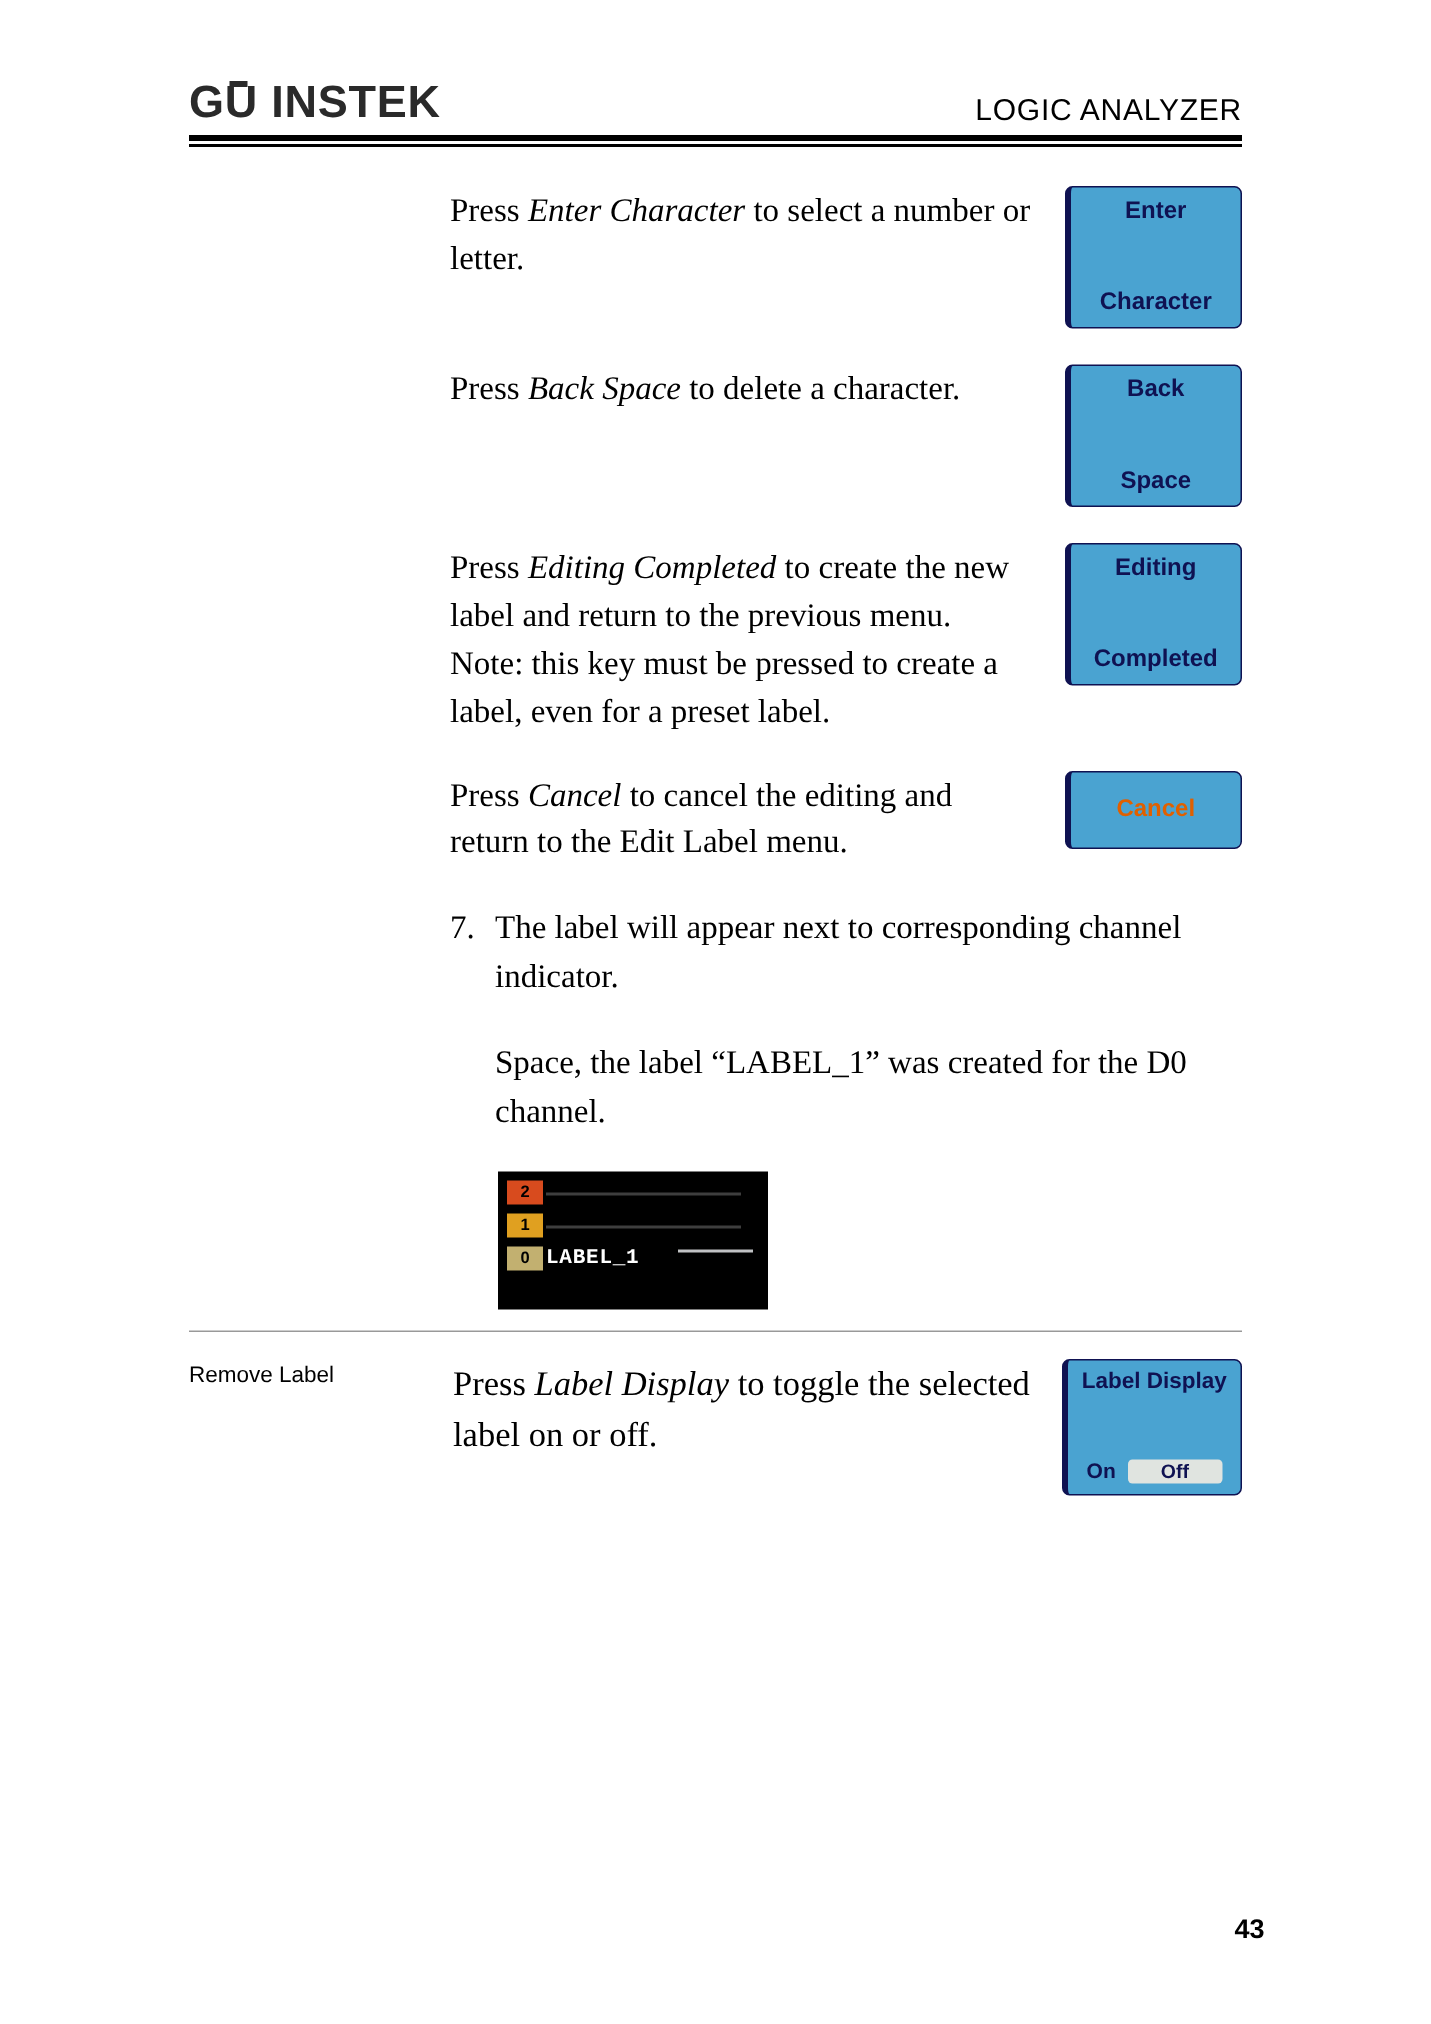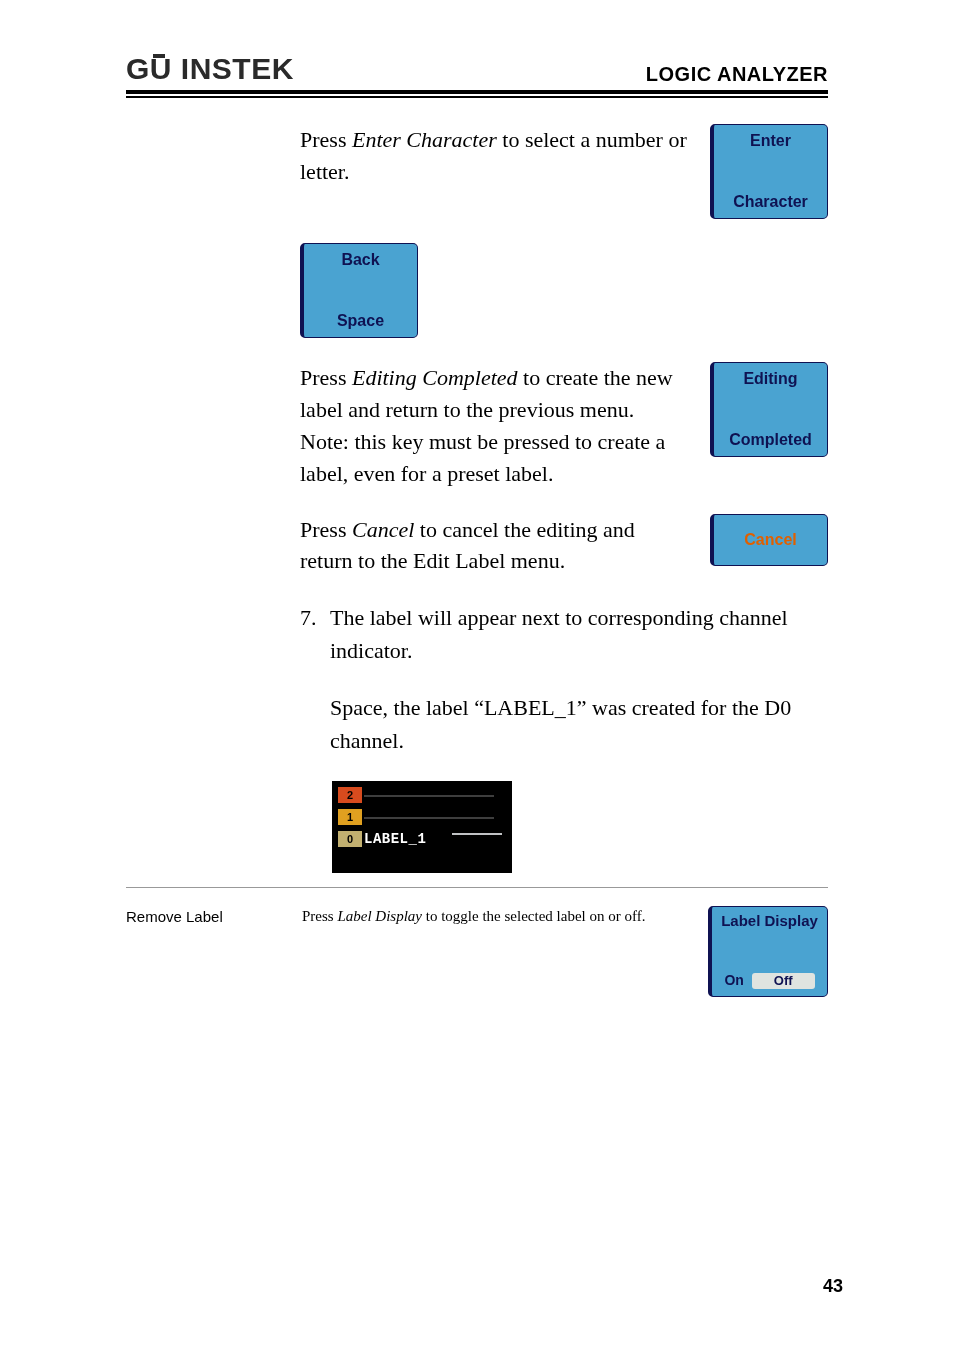--- a/index.html
+++ b/index.html
@@ -35,21 +35,21 @@
     color: #2a2a2a;
     display: flex;
     align-items: flex-end;
   }
   .logo .u { position: relative; display: inline-block; }
   .logo .ubar {
     position: absolute; top: 2px; left: 3px; width: 12px; height: 4px; background: #2a2a2a;
   }
   .section-title {
     font-family: Verdana, Geneva, sans-serif;
-    font-weight: 700;
+    font-weight: 400;
     font-size: 20px;
     letter-spacing: 0.5px;
   }
   .content {
     padding-left: 174px;
   }
   .row {
     display: flex;
     align-items: flex-start;
     margin-bottom: 24px;
@@ -145,21 +145,21 @@
     font-family: Verdana, Geneva, sans-serif;
     font-size: 15px;
     padding-top: 2px;
   }
   .remove-body {
     flex: 1;
     display: flex;
     gap: 20px;
     align-items: flex-start;
   }
-  .remove-body .text { flex: 1; font-size: 15px; line-height: 1.45; }
+  .remove-body .text { flex: 1; font-size: 23px; line-height: 1.45; }
   .toggle-key {
     width: 120px;
     padding: 5px 4px 6px 4px;
   }
   .toggle-row {
     display: flex;
     gap: 8px;
     align-items: center;
     justify-content: center;
     font-size: 14px;
@@ -201,20 +201,23 @@
       <div class="text">
         <span>Press </span><em>Enter Character</em><span> to select a number or letter.</span>
       </div>
       <div class="softkey">
         <span>Enter</span>
         <span>Character</span>
       </div>
     </div>
 
     <div class="row">
+      <div class="text">
+        <span>Press </span><em>Back Space</em><span> to delete a character.</span>
+      </div>
       <div class="softkey">
         <span>Back</span>
         <span>Space</span>
       </div>
     </div>
 
     <div class="row">
       <div class="text">
         <span>Press </span><em>Editing Completed</em><span> to create the new label and return to the previous menu.</span>
         <br>

